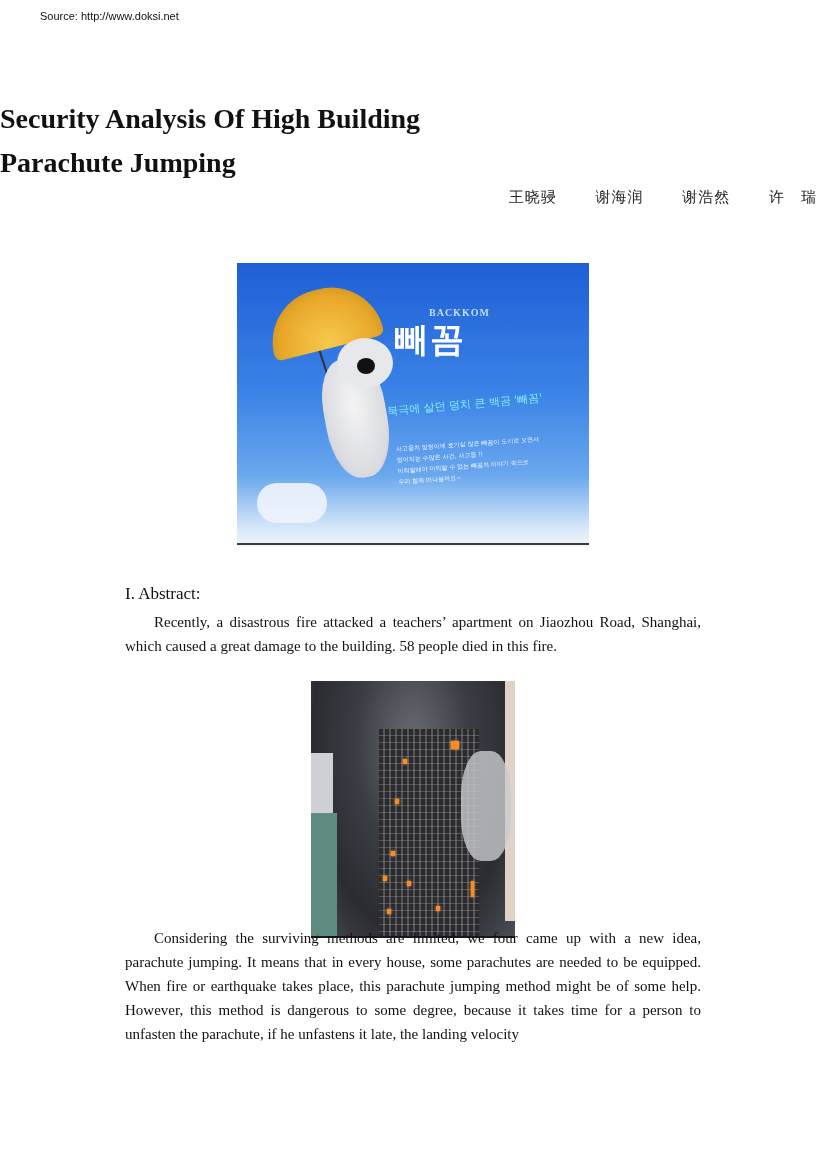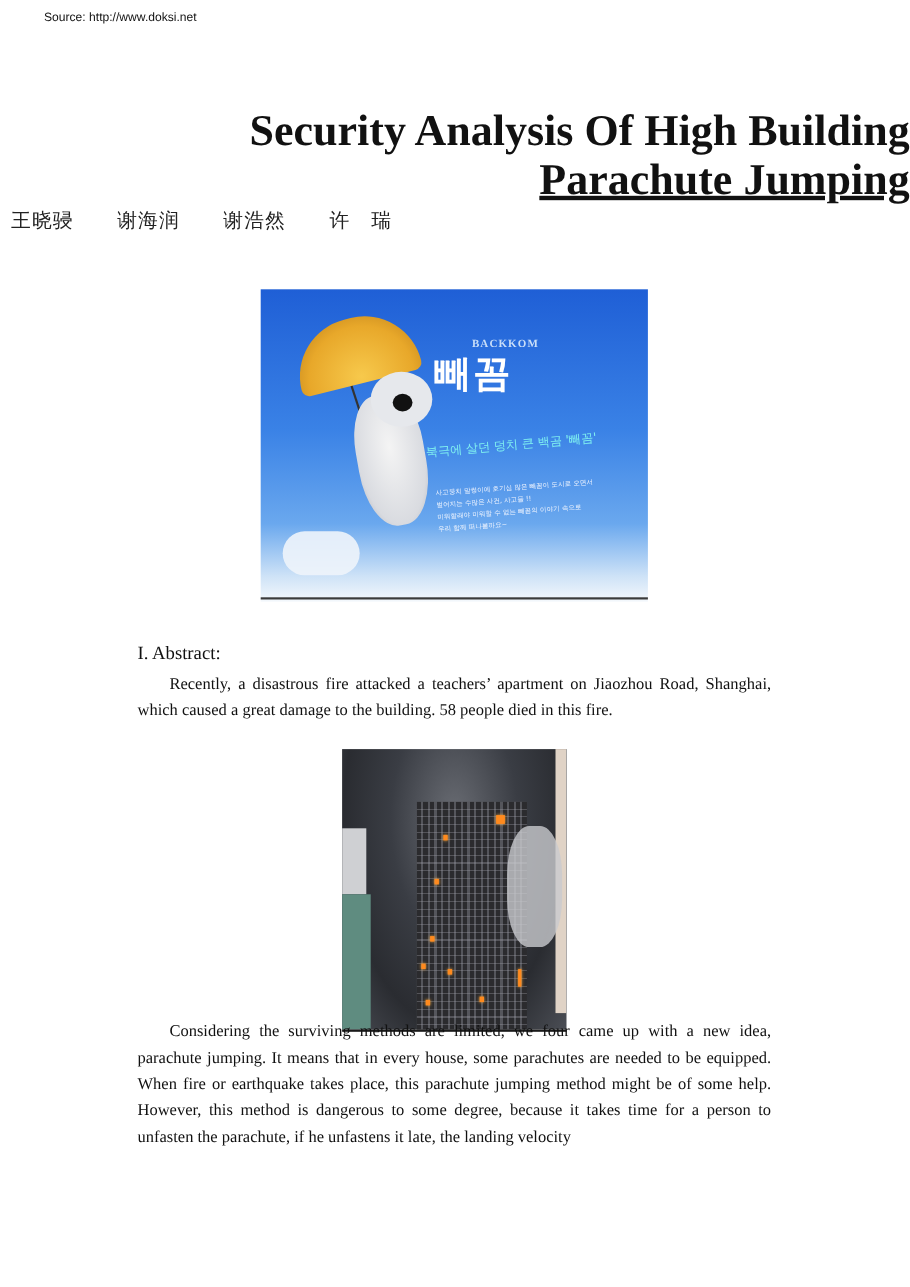--- a/index.html
+++ b/index.html
@@ -1,25 +1,25 @@
 <!DOCTYPE html>
 <html><head>
 <meta charset="utf-8">
 <style>
   html, body { margin: 0; padding: 0; background: #ffffff; }
   body { width: 827px; height: 1170px; position: relative; overflow: hidden;
          font-family: "Liberation Serif", "DejaVu Serif", serif; color: #111; }
   .source { position: absolute; left: 6px; top: 10px; font-family: "Liberation Sans", "DejaVu Sans", sans-serif;
             font-size: 11px; color: #111; margin-left: 34px; }
-  .title { position: absolute; left: 0; width: 827px; text-align: right; font-weight: bold;
-           font-size: 40px; line-height: 44px; }
+  .title { position: absolute; left: 0; width: 827px; text-align: left; font-weight: bold;
+           font-size: 28px; line-height: 44px; }
   .title.l1 { top: 97px; }
-  .title.l2 { top: 141px; text-decoration: underline; }
-  .authors { position: absolute; top: 188px; left: 0; width: 827px; text-align: left;
-             font-size: 18px; letter-spacing: 1px; word-spacing: 14px; color: #222; }
+  .title.l2 { top: 141px; }
+  .authors { position: absolute; top: 188px; left: 0; width: 827px; text-align: right;
+             font-size: 15px; letter-spacing: 1px; word-spacing: 14px; color: #222; }
   .authors span { margin: 0 10px; }
 
   
   .img1 { position: absolute; left: 237px; top: 263px; width: 352px; height: 284px;
           background: linear-gradient(180deg, #1f5fd6 0%, #3a82e6 45%, #6aa8ee 75%, #cfe3f7 92%, #f4f8fc 100%);
           overflow: hidden; }
   .img1-border { position: absolute; left: 237px; top: 543px; width: 352px; height: 2px; background: #3a3a3a; }
   .umbrella { position: absolute; left: 30px; top: 26px; width: 112px; height: 60px;
               background: radial-gradient(ellipse at 50% 90%, #f7c94c 0%, #e8a82a 60%, #b77a18 100%);
               border-radius: 60px 60px 8px 8px; transform: rotate(-14deg); }

